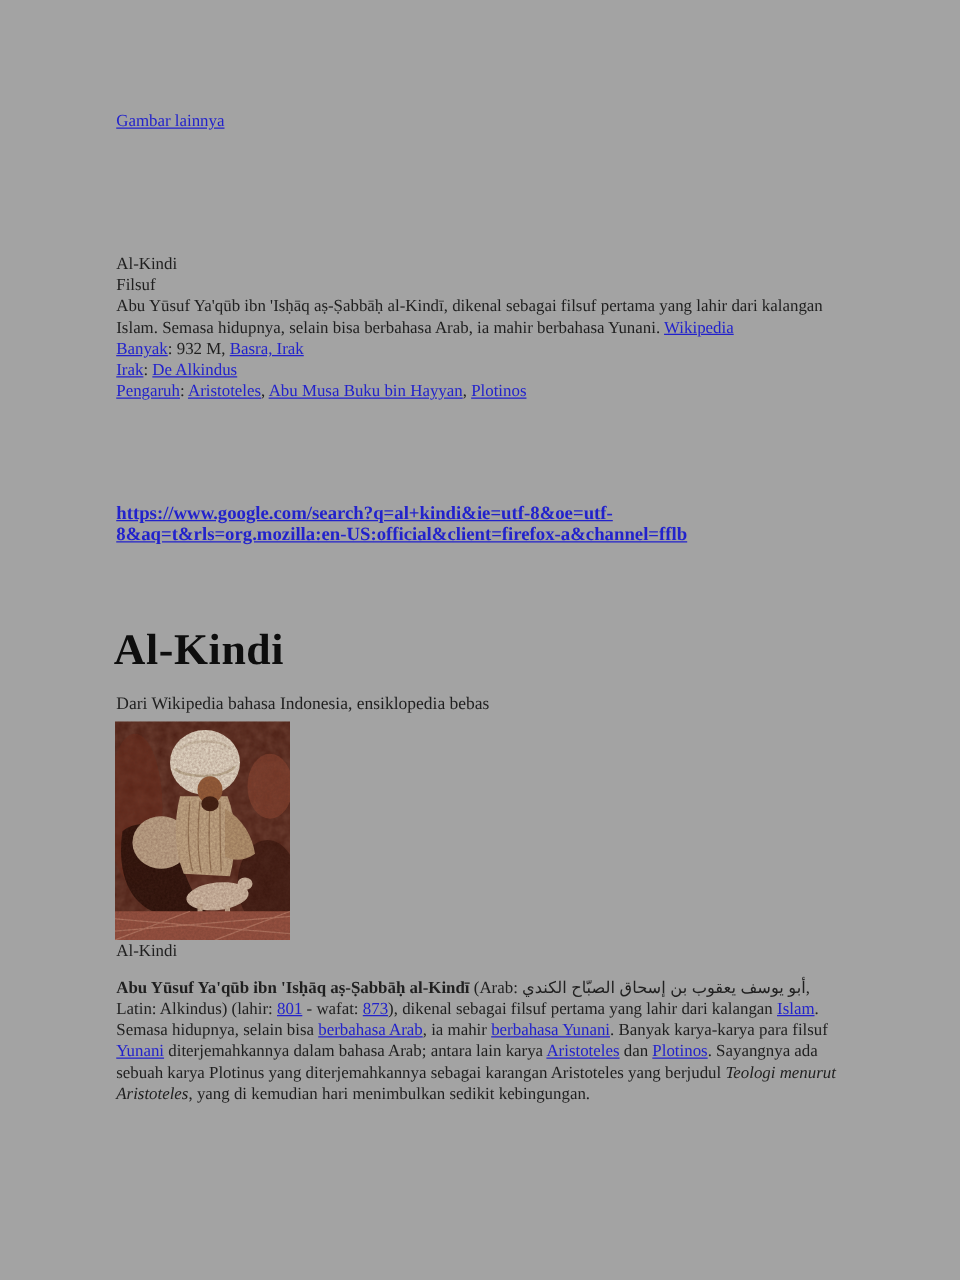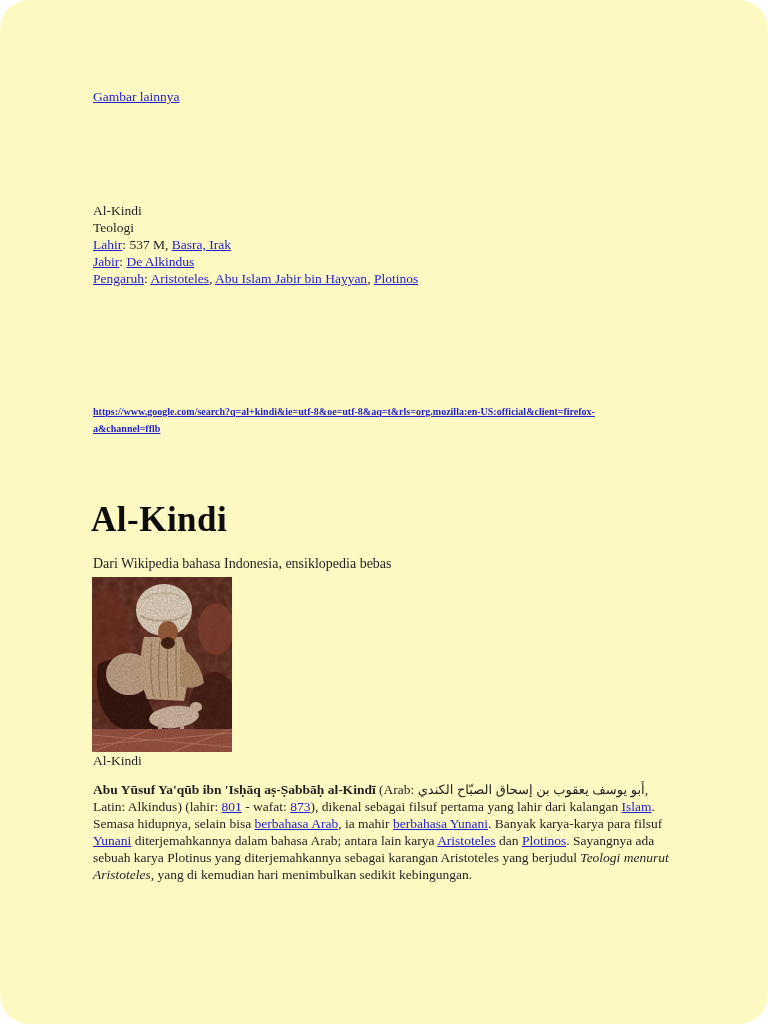--- a/index.html
+++ b/index.html
@@ -3,39 +3,39 @@
 <meta charset="utf-8">
 <style>
   * { margin:0; padding:0; box-sizing:border-box; }
   html,body { width:768px; height:1024px; }
   body {
     background:#ffffff;
     font-family:"Liberation Serif","DejaVu Serif",serif;
     color:#1f1f1f;
     position:relative;
   }
-  .page { position:absolute; inset:0; background:#fef9c3; overflow:hidden;border-radius:29px; }
+  .page { position:absolute; inset:0; background:#a3a3a3; overflow:hidden; }
 
   a.doclink { color:var(--link,#2222cc); text-decoration:underline; cursor:pointer; }
 
   .top-link {
     position:absolute; left:93px; top:88px;
     font-size:13.5px; line-height:17px;
   }
 
   .kp {
     position:absolute; left:93px; top:202px; width:588px;
     font-size:13.5px; line-height:17px;
   }
   .kp .plainline { color:#1f1f1f; }
   .fact-line { white-space:nowrap; }
 
   .url-link {
     position:absolute; left:93px; top:403px; width:565px; display:block;
-    font-size:10px; line-height:17px; font-weight:bold;
+    font-size:15px; line-height:17px; font-weight:bold;
     overflow-wrap:anywhere;
   }
 
   h1.article-heading {
     position:absolute; left:91px; top:501px;
     font-size:35px; line-height:37px; font-weight:bold; color:#0d0d0d;
     letter-spacing:0.5px;
   }
 
   .tagline {
@@ -65,25 +65,26 @@
 </style>
 </head>
 <body>
 
 <div class="page">
 
   <a class="doclink top-link" href="#">Gambar lainnya</a>
 
   <div class="kp">
     <div class="plainline">Al-Kindi</div>
-    <div class="plainline">Teologi</div>
+    <div class="plainline">Filsuf</div>
+    <div><span>Abu Yūsuf Ya'qūb ibn 'Isḥāq aṣ-Ṣabbāḥ al-Kindī, dikenal sebagai filsuf pertama yang lahir dari kalangan Islam. Semasa hidupnya, selain bisa berbahasa Arab, ia mahir berbahasa Yunani. </span><a href="#" class="doclink">Wikipedia</a></div>
     <div>
-        <div class="fact-line"><a href="#" class="doclink">Lahir</a><span>: 537 M, </span><a href="#" class="doclink">Basra, Irak</a></div>
-        <div class="fact-line"><a href="#" class="doclink">Jabir</a><span>: </span><a href="#" class="doclink">De Alkindus</a></div>
-        <div class="fact-line"><a href="#" class="doclink">Pengaruh</a><span>: </span><a href="#" class="doclink">Aristoteles</a><span>, </span><a href="#" class="doclink">Abu Islam Jabir bin Hayyan</a><span>, </span><a href="#" class="doclink">Plotinos</a></div>
+        <div class="fact-line"><a href="#" class="doclink">Banyak</a><span>: 932 M, </span><a href="#" class="doclink">Basra, Irak</a></div>
+        <div class="fact-line"><a href="#" class="doclink">Irak</a><span>: </span><a href="#" class="doclink">De Alkindus</a></div>
+        <div class="fact-line"><a href="#" class="doclink">Pengaruh</a><span>: </span><a href="#" class="doclink">Aristoteles</a><span>, </span><a href="#" class="doclink">Abu Musa Buku bin Hayyan</a><span>, </span><a href="#" class="doclink">Plotinos</a></div>
       </div>
   </div>
 
   <a class="doclink url-link" href="#">https://www.google.com/search?q=al+kindi&amp;ie=utf-8&amp;oe=utf-8&amp;aq=t&amp;rls=org.mozilla:en-US:official&amp;client=firefox-a&amp;channel=fflb</a>
 
   <h1 class="article-heading">Al-Kindi</h1>
 
   <div class="tagline">Dari Wikipedia bahasa Indonesia, ensiklopedia bebas</div>
 
   <div class="portrait">

